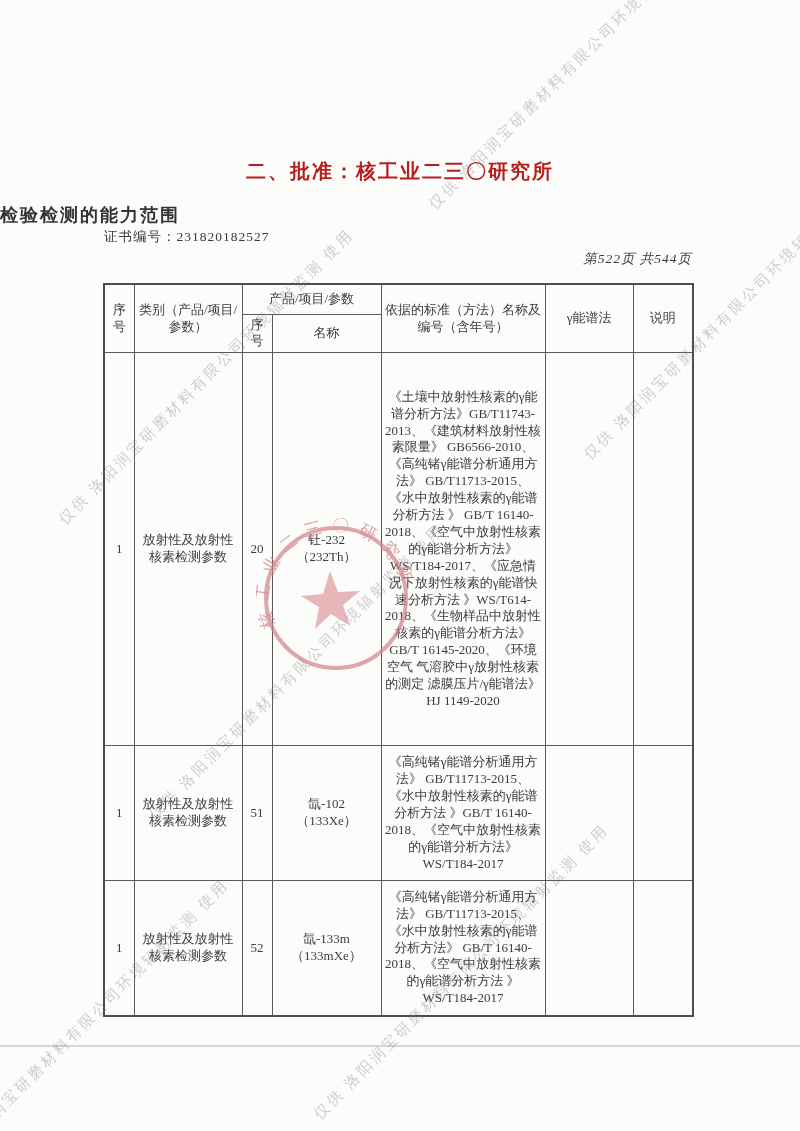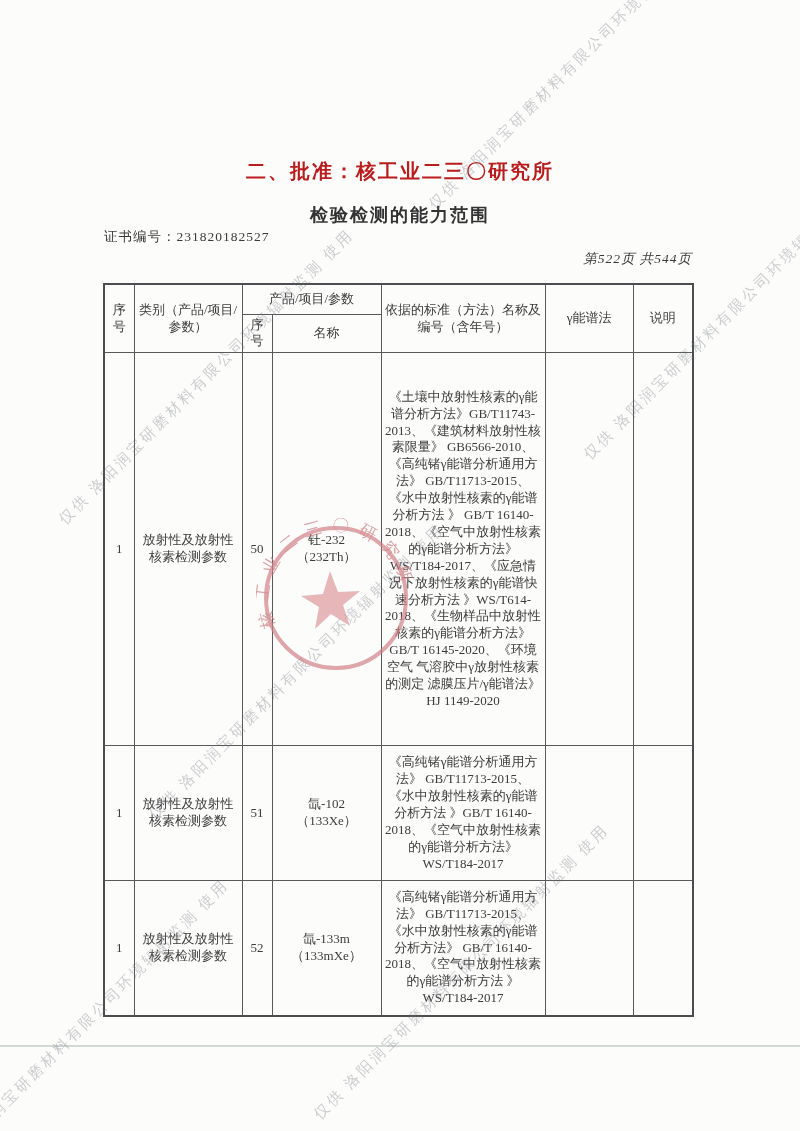--- a/index.html
+++ b/index.html
@@ -14,21 +14,21 @@
     color:#3b3b3b;
   }
   
   .doc-title{
     position:absolute;top:158px;left:0;width:100%;
     text-align:center;font-size:20px;font-weight:bold;
     letter-spacing:2px;color:#b91c1c;
   }
   .doc-subtitle{
     position:absolute;top:203px;left:0;width:100%;
-    text-align:center;font-size:18px;font-weight:bold;
+    font-size:18px;font-weight:bold;
     letter-spacing:2px;color:#333;
   }
   .cert-line{
     position:absolute;top:228px;left:104px;
     font-size:13.5px;color:#3b3b3b;letter-spacing:1px;text-align:right;
   }
   .addr-line{
     position:absolute;top:253px;left:104px;
     font-size:13.5px;color:#3b3b3b;letter-spacing:1px;
   }
@@ -119,21 +119,21 @@
       <th rowspan="2">说明</th>
     </tr>
     <tr class="hdr-row2">
       <th>序号</th>
       <th>名称</th>
     </tr>
 
     <tr class="row-tall">
       <td>1</td>
       <td>放射性及放射性核素检测参数</td>
-      <td>50</td>
+      <td>20</td>
       <td>
         <div>钍-232</div>
         <div>（232Th）</div>
       </td>
       <td class="std-cell">《土壤中放射性核素的γ能谱分析方法》GB/T11743-2013、《建筑材料放射性核素限量》 GB6566-2010、《高纯锗γ能谱分析通用方法》 GB/T11713-2015、《水中放射性核素的γ能谱分析方法 》 GB/T 16140-2018、《空气中放射性核素的γ能谱分析方法》 WS/T184-2017、《应急情况下放射性核素的γ能谱快速分析方法 》WS/T614-2018、《生物样品中放射性核素的γ能谱分析方法》 GB/T 16145-2020、《环境空气 气溶胶中γ放射性核素的测定 滤膜压片/γ能谱法》 HJ 1149-2020</td>
       <td></td>
       <td></td>
     </tr>
 
     <tr class="row-mid">

